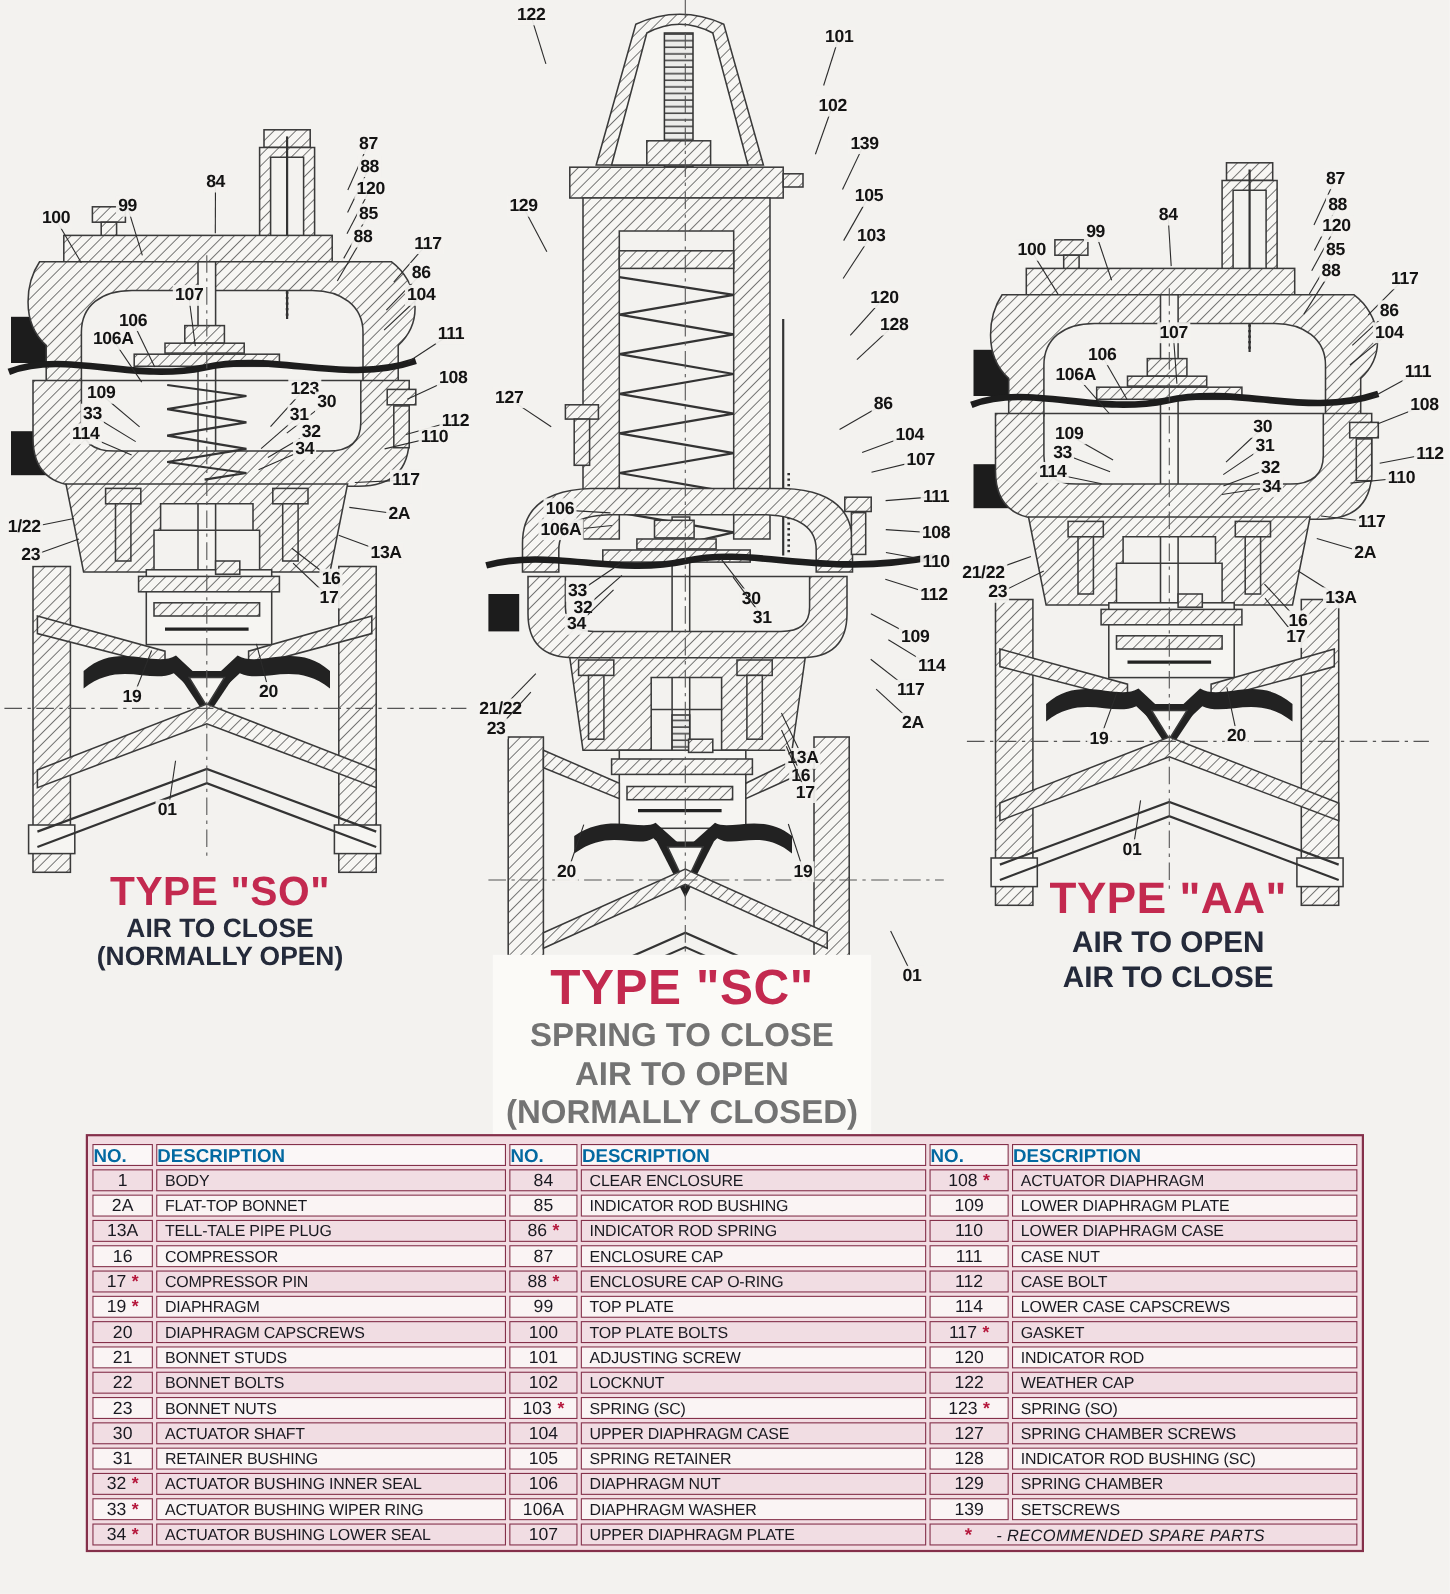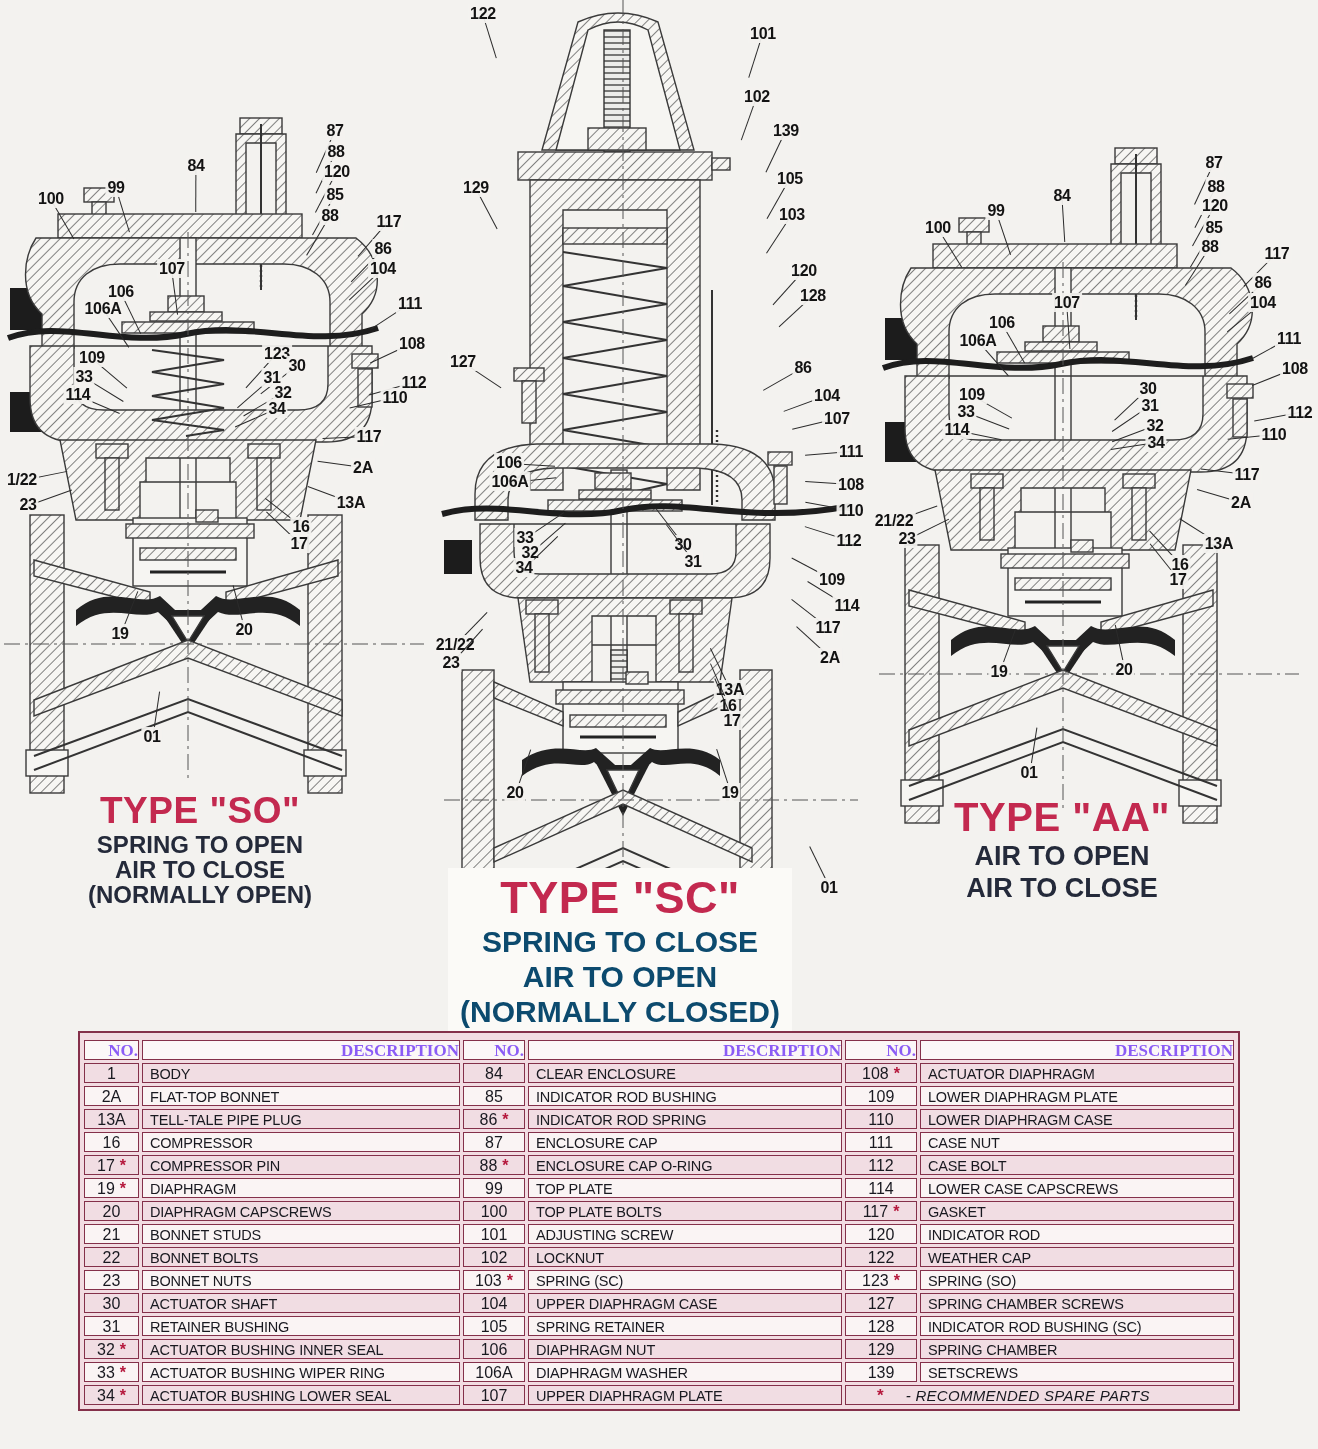--- a/index.html
+++ b/index.html
@@ -29,36 +29,36 @@
 
   
   .vtitle{position:absolute;text-align:center;z-index:6;}
   .vt-main{font-weight:bold;letter-spacing:.5px;}
   .vt-sub{font-weight:bold;}
   .vtitle.so{left:18px;top:790px;width:364px;}
   .vtitle.so .vt-main{font-size:37px;color:#c3294f;}
   .vtitle.so .vt-sub{font-size:24px;color:#242a3a;line-height:25px;}
   .vtitle.sc{left:448px;top:868px;width:344px;background:#fbfaf7;padding:4px 0 16px;}
   .vtitle.sc .vt-main{font-size:45px;color:#c3294f;}
-  .vtitle.sc .vt-sub{font-size:30px;color:#0c4a6e;line-height:35px;}
+  .vtitle.sc .vt-sub{font-size:30px;color:#737373;line-height:35px;}
   .vtitle.aa{left:878px;top:795px;width:368px;}
   .vtitle.aa .vt-main{font-size:40px;color:#c3294f;}
   .vtitle.aa .vt-sub{font-size:27px;color:#242a3a;line-height:32px;}
 
   
   .parts-table{position:absolute;left:78px;top:1031px;width:1162px;
     background:#f2dce2;border:2px solid #84304a;padding:4px;box-sizing:border-box;z-index:7;}
   .pt-title{background:#f2dce2;border:1px solid #9a4a62;height:38px;line-height:38px;
     text-align:center;font-size:30px;font-weight:bold;color:#2e3140;letter-spacing:1px;}
   .pt-grid{display:grid;margin-top:3px;
     grid-template-columns:55px 318px 62px 314px 72px 1fr;
     grid-auto-rows:20px;gap:3px;}
   .cell{border:1px solid #84304a;background:#faf4f4;font-size:14.5px;line-height:20px;
     color:#191920;white-space:nowrap;overflow:hidden;}
-  .cell.hd{font-weight:bold;font-size:17px;text-align:right;color:#8b5cf6;background:#fbf7f7;font-family:Liberation Serif, serif;}
+  .cell.hd{font-weight:bold;font-size:17px;text-align:left;color:#0369a1;background:#fbf7f7;}
   .cell.no{text-align:center;font-size:16px;}
   .cell.ds{padding-left:7px;letter-spacing:-0.2px;}
   .cell.pink{background:#f1dde3;}
   .cell .star{color:#b5173c;font-weight:bold;margin-left:5px;}
   .cell.foot{grid-column:span 2;padding-left:26px;}
   .cell.foot i{font-style:italic;letter-spacing:.3px;margin-left:22px;font-size:15px;}
   .cell.foot .star{font-size:17px;}
 </style>
 </head>
 <body>
@@ -289,21 +289,20 @@
       <div class="callout" style="left: 1219px; top: 544px;"><span class="lead" style="transform: rotate(-147.74deg);"></span><span class="cnum">13A</span></div>
       <div class="callout" style="left: 1180px; top: 565px;"><span class="lead" style="transform: rotate(-132.839deg);"></span><span class="cnum">16</span></div>
       <div class="callout" style="left: 1178px; top: 580px;"><span class="lead" style="transform: rotate(-128.66deg);"></span><span class="cnum">17</span></div>
       <div class="callout" style="left: 999px; top: 672px;"><span class="lead" style="transform: rotate(-69.9957deg);"></span><span class="cnum">19</span></div>
       <div class="callout" style="left: 1124px; top: 670px;"><span class="lead" style="transform: rotate(-102.077deg);"></span><span class="cnum">20</span></div>
       <div class="callout" style="left: 1029px; top: 773px;"><span class="lead" style="transform: rotate(-81.2403deg);"></span><span class="cnum">01</span></div>
     </div>
 
   <div class="vtitle so">
     <div class="vt-main">TYPE "SO"</div>
-    <div class="vt-sub">SPRING TO OPEN</div>
     <div class="vt-sub">AIR TO CLOSE</div>
     <div class="vt-sub">(NORMALLY OPEN)</div>
   </div>
   <div class="vtitle sc">
     <div class="vt-main">TYPE "SC"</div>
     <div class="vt-sub">SPRING TO CLOSE</div>
     <div class="vt-sub">AIR TO OPEN</div>
     <div class="vt-sub">(NORMALLY CLOSED)</div>
   </div>
   <div class="vtitle aa">

